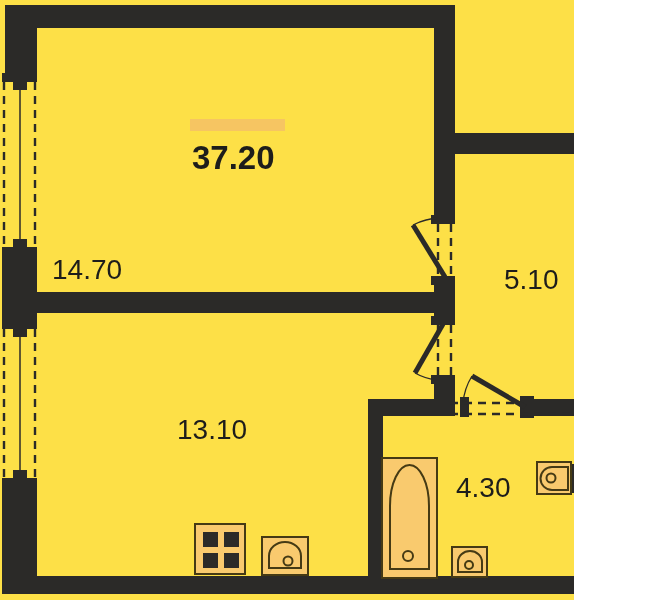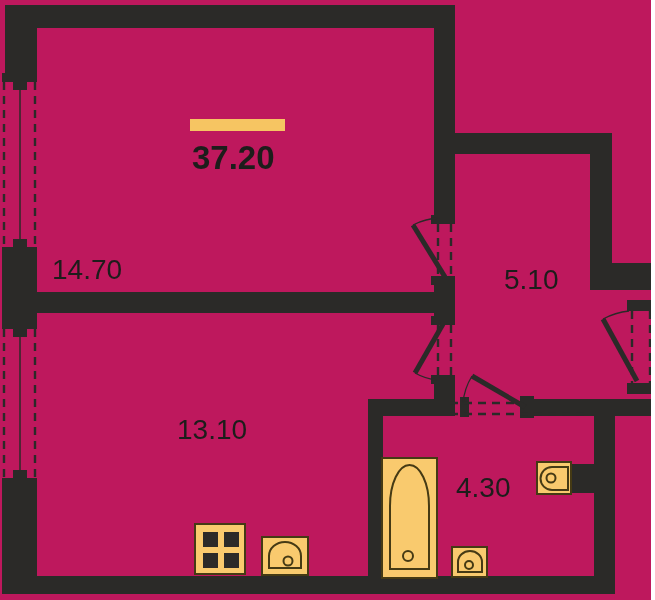--- a/index.html
+++ b/index.html
@@ -3,23 +3,23 @@
 <meta charset="utf-8">
 <style>
   html, body {
     margin: 0;
     padding: 0;
     background: #ffffff;
     font-family: "Liberation Sans", sans-serif;
   }
   .plan-wrap {
     position: relative;
-    width: 651px;
+    width: 574px;
     height: 600px;
-    background: #be185d;
+    background: #fde047;
     overflow: hidden;
   }
   svg { display: block; }
   text {
     font-family: "Liberation Sans", sans-serif;
   }
   .area-label { font-size: 28px; }
   .total-label { font-size: 33px; font-weight: 700; }
 </style>
 </head>

